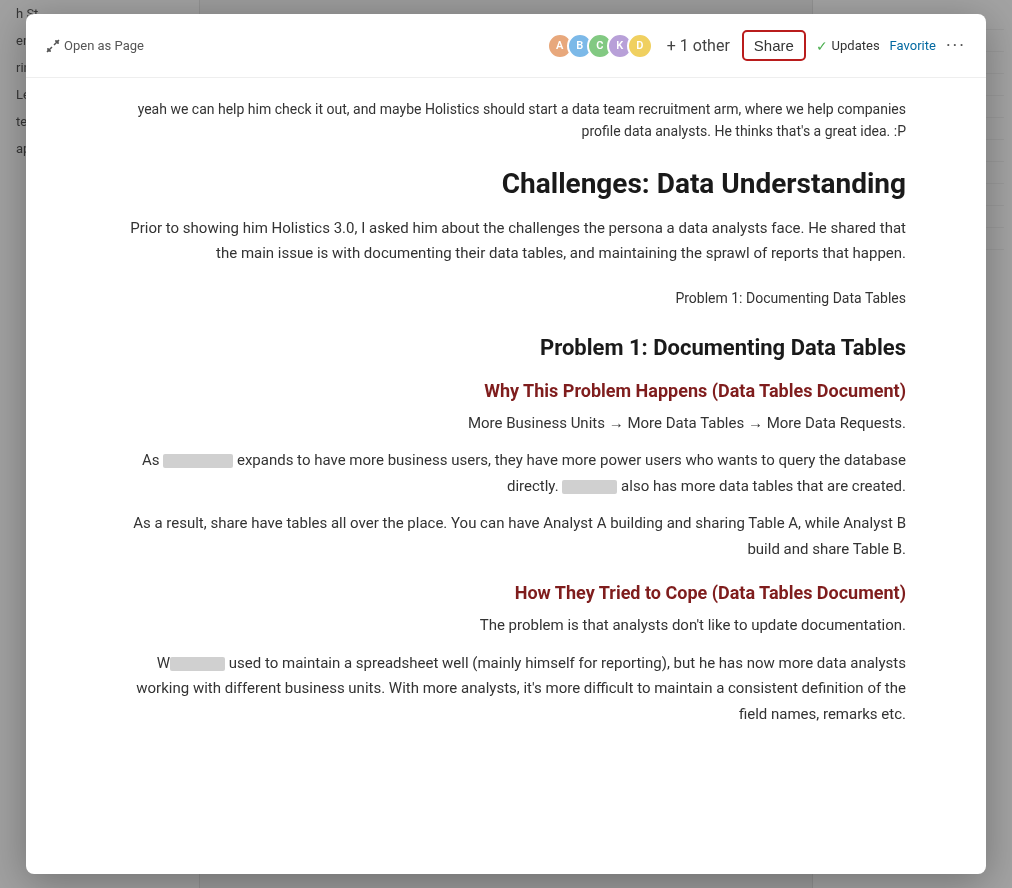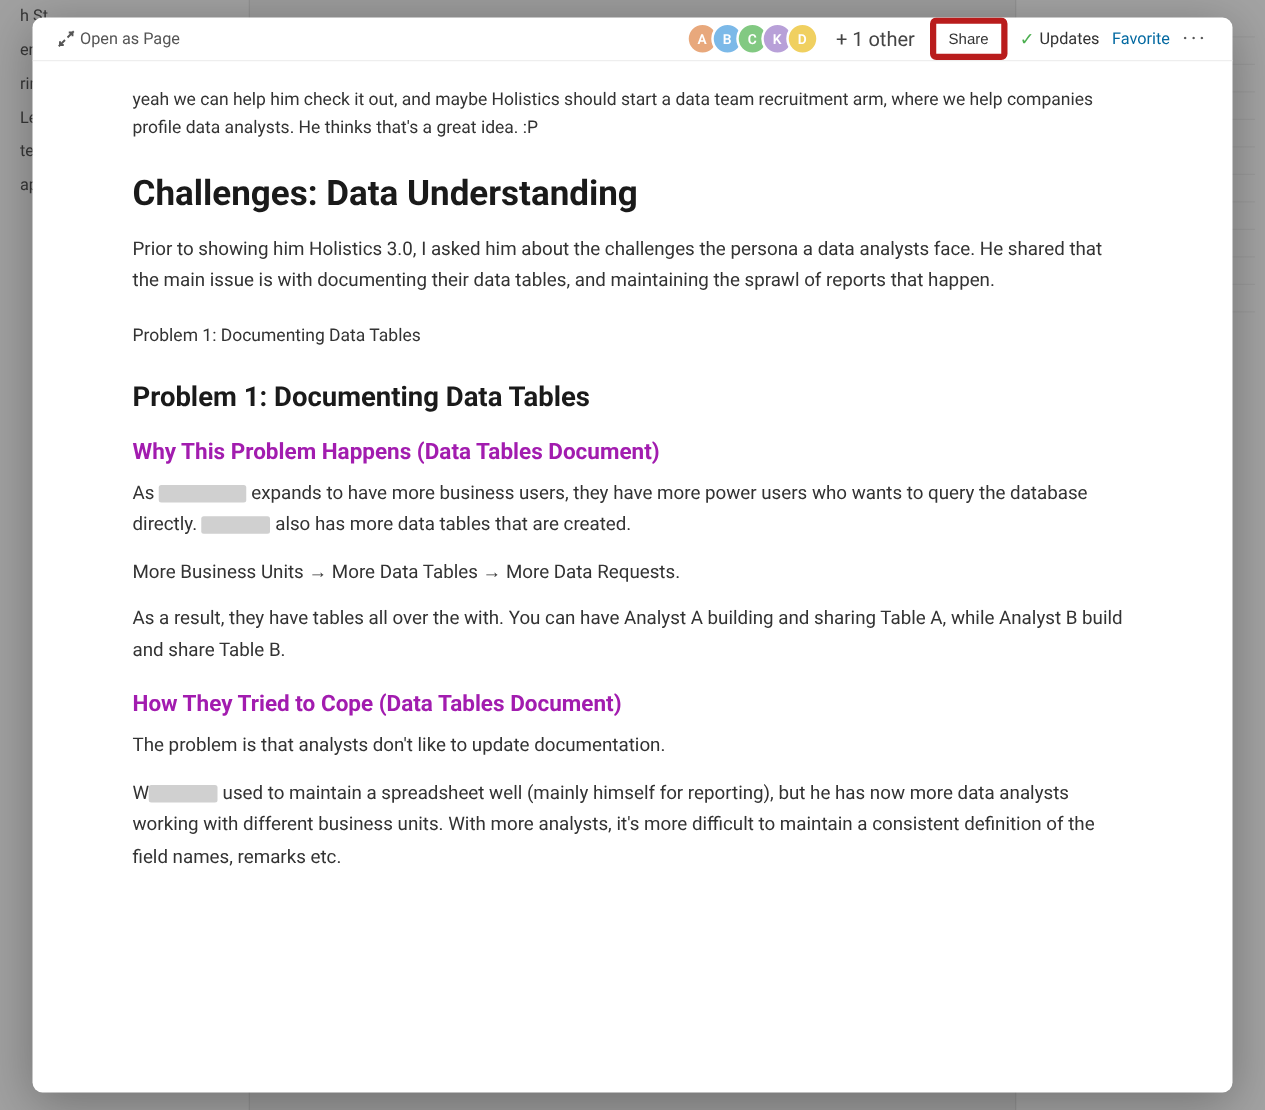--- a/index.html
+++ b/index.html
@@ -78,21 +78,21 @@
       flex-direction: column;
       overflow: hidden;
       box-shadow: 0 8px 40px rgba(0,0,0,0.3);
       position: relative;
     }
 
     
     .modal-toolbar {
       display: flex;
       align-items: center;
-      padding: 0 20px;
+      padding: 16px 20px;
       border-bottom: 1px solid #eee;
       flex-shrink: 0;
       gap: 12px;
     }
 
     .toolbar-left {
       display: flex;
       align-items: center;
       gap: 6px;
       flex: 1;
@@ -156,24 +156,24 @@
       display: flex;
       align-items: center;
       gap: 10px;
     }
 
     .toolbar-btn {
       display: flex;
       align-items: center;
       gap: 4px;
       padding: 5px 10px;
-      border: 5px solid #b91c1c;
+      border: 2px solid #b91c1c;
       border-radius: 5px;
       background: #fff;
-      font-size: 12px;
+      font-size: 15px;
       color: #333;
       cursor: pointer;
     }
 
     .updates-btn {
       display: flex;
       align-items: center;
       gap: 4px;
       font-size: 13px;
       color: #333;
@@ -196,20 +196,21 @@
       color: #555;
       cursor: pointer;
       letter-spacing: 2px;
     }
 
     
     .modal-content {
       flex: 1;
       overflow-y: auto;
       padding: 20px 80px 53px 80px;
+      text-align: right;
     }
 
     .modal-content::-webkit-scrollbar {
       width: 8px;
     }
     .modal-content::-webkit-scrollbar-track {
       background: #f1f1f1;
     }
     .modal-content::-webkit-scrollbar-thumb {
       background: #ccc;
@@ -235,21 +236,21 @@
       font-size: 22px;
       font-weight: 700;
       color: #1a1a1a;
       margin-bottom: 12px;
       margin-top: 24px;
     }
 
     h3.sub-subsection-title {
       font-size: 18px;
       font-weight: 700;
-      color: #a21caf;
+      color: #7f1d1d;
       margin-bottom: 10px;
       margin-top: 20px;
     }
 
     .body-text {
       font-size: 15px;
       color: #333;
       line-height: 1.7;
       margin-bottom: 12px;
     }
@@ -353,27 +354,27 @@
         <div class="problem-item">Problem 1: Documenting Data Tables</div>
       </div>
 
       <h2 class="subsection-title">Problem 1: Documenting Data Tables</h2>
 
 
       <div class="spacer"></div>
 
       <h3 class="sub-subsection-title">Why This Problem Happens (Data Tables Document)</h3>
 
+      <p class="body-text">More Business Units → More Data Tables  →  More Data Requests.</p>
+
       <p class="body-text">
         <span>As </span><span class="redacted" style="width:70px;">&nbsp;&nbsp;&nbsp;&nbsp;&nbsp;&nbsp;&nbsp;&nbsp;&nbsp;</span><span> expands to have more business users, they have more power users who wants to query the database directly.</span> <span class="redacted" style="width:55px;">&nbsp;&nbsp;&nbsp;&nbsp;&nbsp;&nbsp;&nbsp;</span><span> also has more data tables that are created.</span>
       </p>
 
-      <p class="body-text">More Business Units → More Data Tables  →  More Data Requests.</p>
-
-      <p class="body-text">As a result, they have tables all over the with. You can have Analyst A building and sharing Table A, while Analyst B build and share Table B.</p>
+      <p class="body-text">As a result, share have tables all over the place. You can have Analyst A building and sharing Table A, while Analyst B build and share Table B.</p>
 
       <div class="spacer"></div>
 
       <h3 class="sub-subsection-title">How They Tried to Cope (Data Tables Document)</h3>
 
       <p class="body-text">The problem is that analysts don't like to update documentation.</p>
 
       <p class="body-text">
         <span>W</span><span class="redacted" style="width:55px;">&nbsp;&nbsp;&nbsp;&nbsp;&nbsp;&nbsp;&nbsp;</span><span> used to maintain a spreadsheet well (mainly himself for reporting), but he has now more data analysts working with different business units. With more analysts, it's more difficult to maintain a consistent definition of the field names, remarks etc.</span>
       </p>

